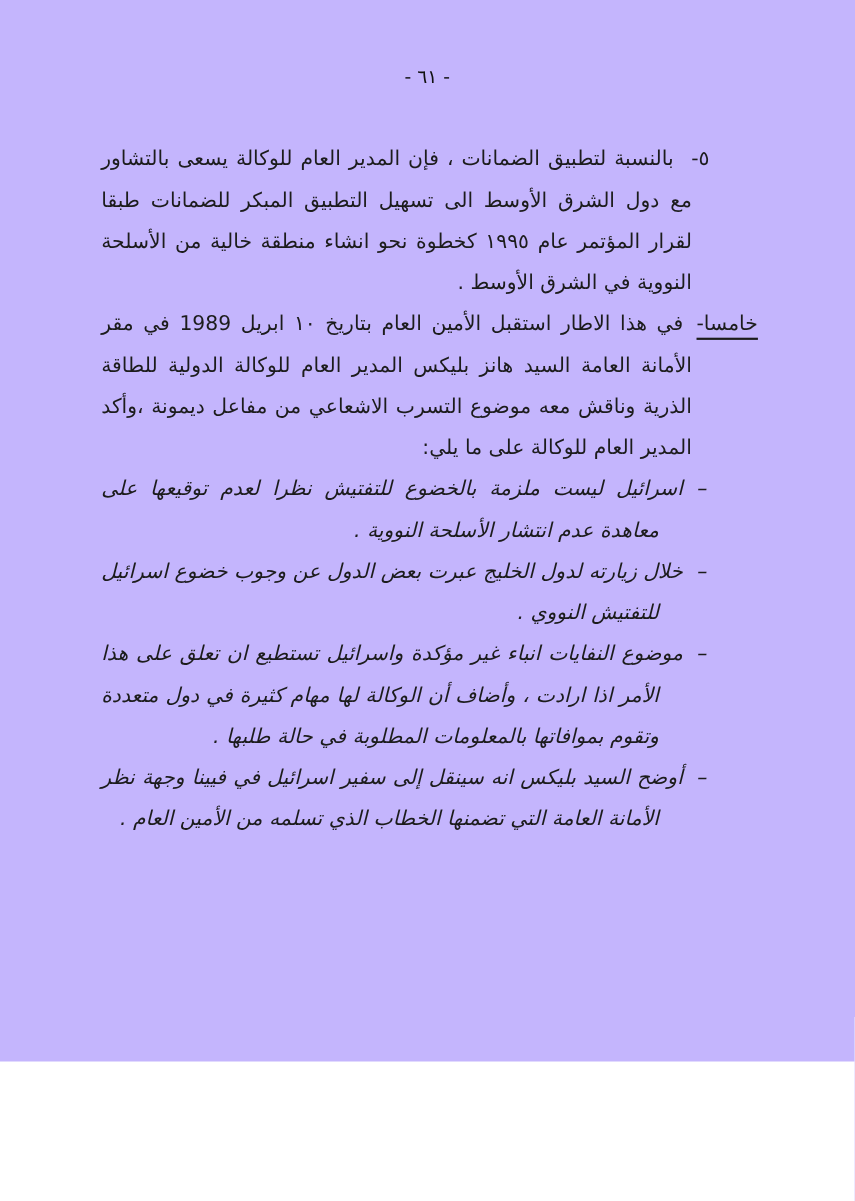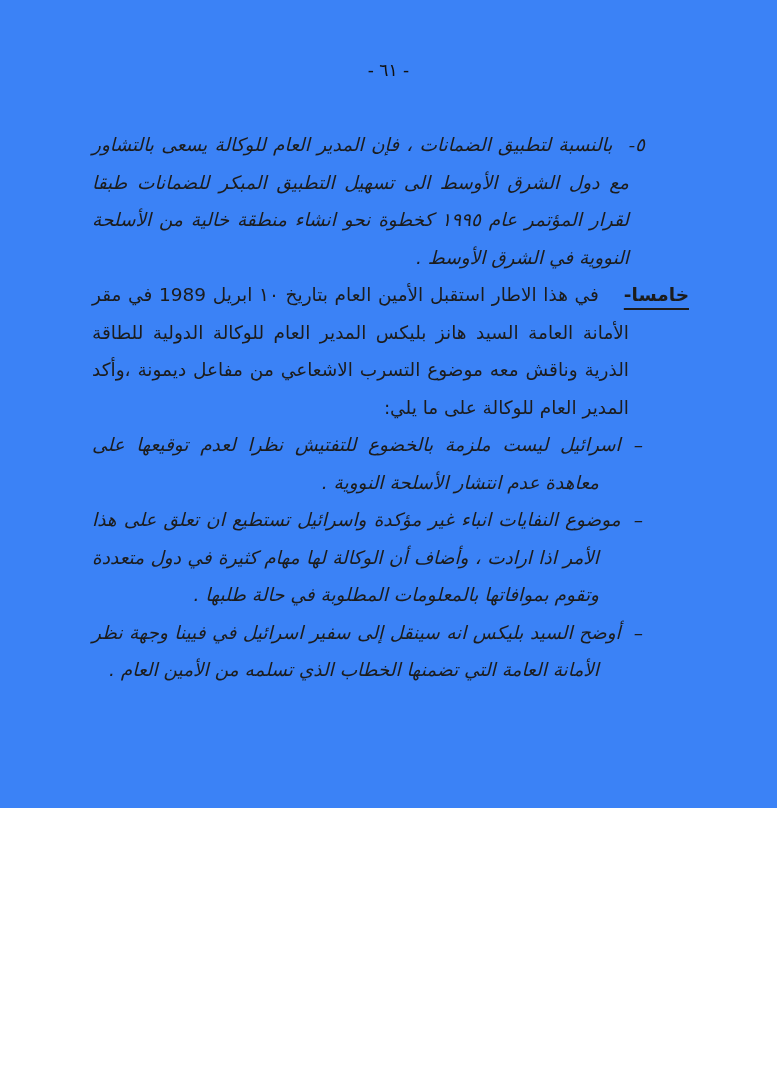--- a/index.html
+++ b/index.html
@@ -4,22 +4,22 @@
 <style>
   html, body { margin: 0; padding: 0; }
   body {
     width: 777px; height: 1092px;
     background: #ffffff;
     font-family: "DejaVu Sans", sans-serif;
     color: #1c1c1c;
     overflow: hidden;
   }
   .page {
-    width: 777px; height: 808px;
-    background: #3b82f6;
+    width: 777px; height: 965px;
+    background: #c4b5fd;
     position: relative;
     box-sizing: border-box;
   }
   .page-number {
     padding-top: 60px;
     text-align: center;
     font-size: 17px;
     letter-spacing: 3px;
     color: #111;
   }
@@ -30,36 +30,35 @@
     line-height: 37.5px;
     text-align: justify;
     text-justify: inter-word;
   }
   p.para { margin: 0; }
   
   .p-item5 {
     padding-right: 60px;
     text-indent: -16px;
     margin-bottom: 12px;
-    font-style: italic;
   }
   .marker-item { margin-left: 16px; white-space: nowrap; }
   
   .p-section {
     padding-right: 60px;
     text-indent: -60px;
     margin-top: 10px;
     margin-bottom: 4px;
   }
   .section-heading {
-    font-weight: bold;
+    font-weight: normal;
     text-decoration: underline;
     text-decoration-thickness: 1.5px;
     text-underline-offset: 7px;
-    margin-left: 25px;
+    margin-left: 12px;
     white-space: nowrap;
   }
   
   .p-bullet {
     padding-right: 90px;
     text-indent: -44px;
     font-style: italic;
   }
   .bullet-dash { margin-left: 13px; white-space: nowrap; }
 </style>
@@ -74,20 +73,21 @@
 
     <p class="para p-item5"><span class="marker-item">٥-</span><span>بالنسبة لتطبيق الضمانات ، فإن المدير العام للوكالة يسعى بالتشاور مع دول الشرق الأوسط الى تسهيل التطبيق المبكر للضمانات طبقا لقرار المؤتمر عام ١٩٩٥ كخطوة نحو انشاء منطقة خالية من الأسلحة النووية في الشرق الأوسط .</span></p>
 
     <p class="para p-section"><span class="section-heading">خامسا-</span><span>في هذا الاطار استقبل الأمين العام بتاريخ ١٠ ابريل 1989 في مقر الأمانة العامة السيد هانز بليكس المدير العام للوكالة الدولية للطاقة الذرية وناقش معه موضوع التسرب الاشعاعي من مفاعل ديمونة ،وأكد المدير العام للوكالة على ما يلي:</span></p>
 
     <div class="bullets">
 
       <p class="para p-bullet"><span class="bullet-dash">–</span><span>اسرائيل ليست ملزمة بالخضوع للتفتيش نظرا لعدم توقيعها على معاهدة عدم انتشار الأسلحة النووية .</span></p>
 
 
+      <p class="para p-bullet"><span class="bullet-dash">–</span><span>خلال زيارته لدول الخليج عبرت بعض الدول عن وجوب خضوع اسرائيل للتفتيش النووي .</span></p>
 
 
 
       <p class="para p-bullet"><span class="bullet-dash">–</span><span>موضوع النفايات انباء غير مؤكدة واسرائيل تستطيع ان تعلق على هذا الأمر اذا ارادت ، وأضاف أن الوكالة لها مهام كثيرة في دول متعددة وتقوم بموافاتها بالمعلومات المطلوبة في حالة طلبها .</span></p>
 
       <p class="para p-bullet"><span class="bullet-dash">–</span><span>أوضح السيد بليكس انه سينقل إلى سفير اسرائيل في فيينا وجهة نظر الأمانة العامة التي تضمنها الخطاب الذي تسلمه من الأمين العام .</span></p>
 
     </div>
 
   </main>

